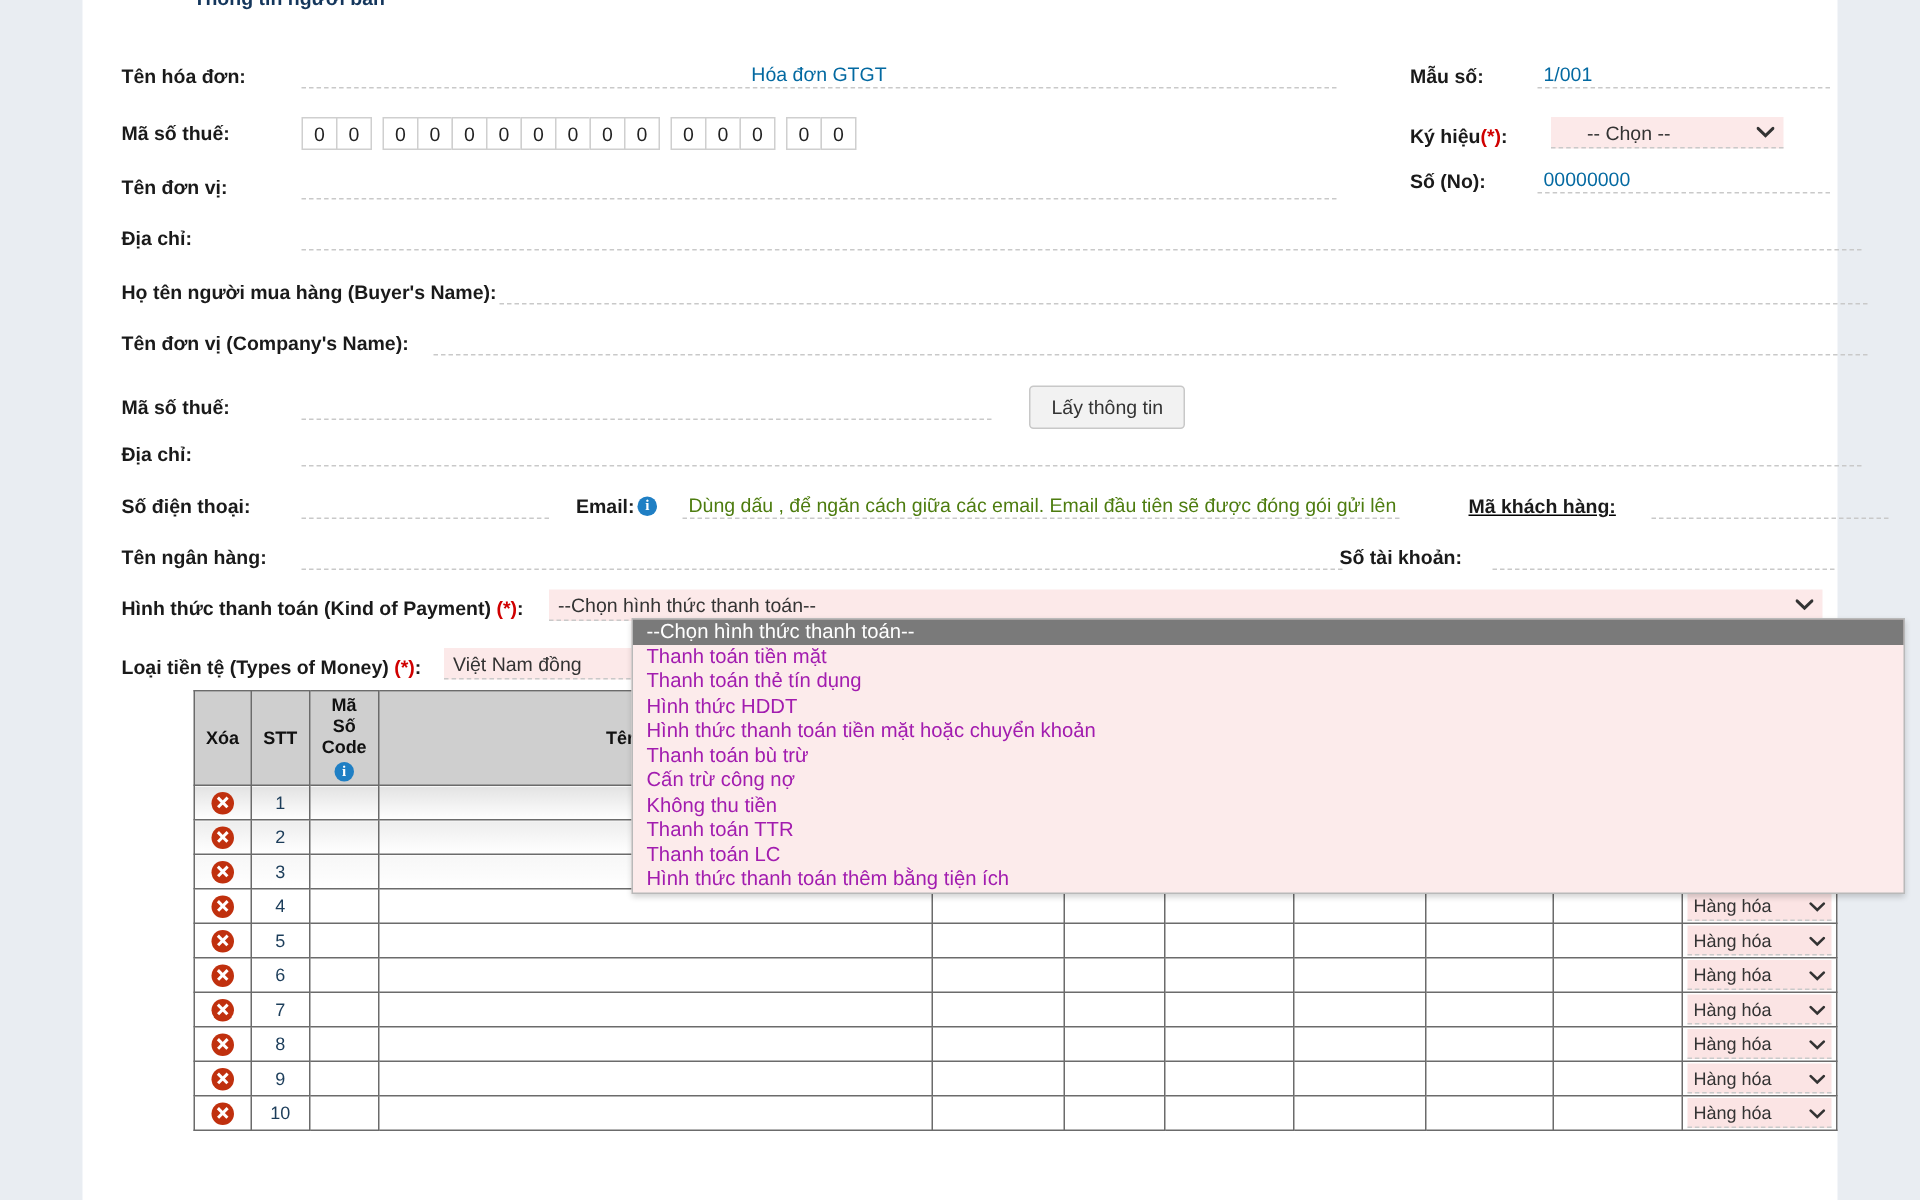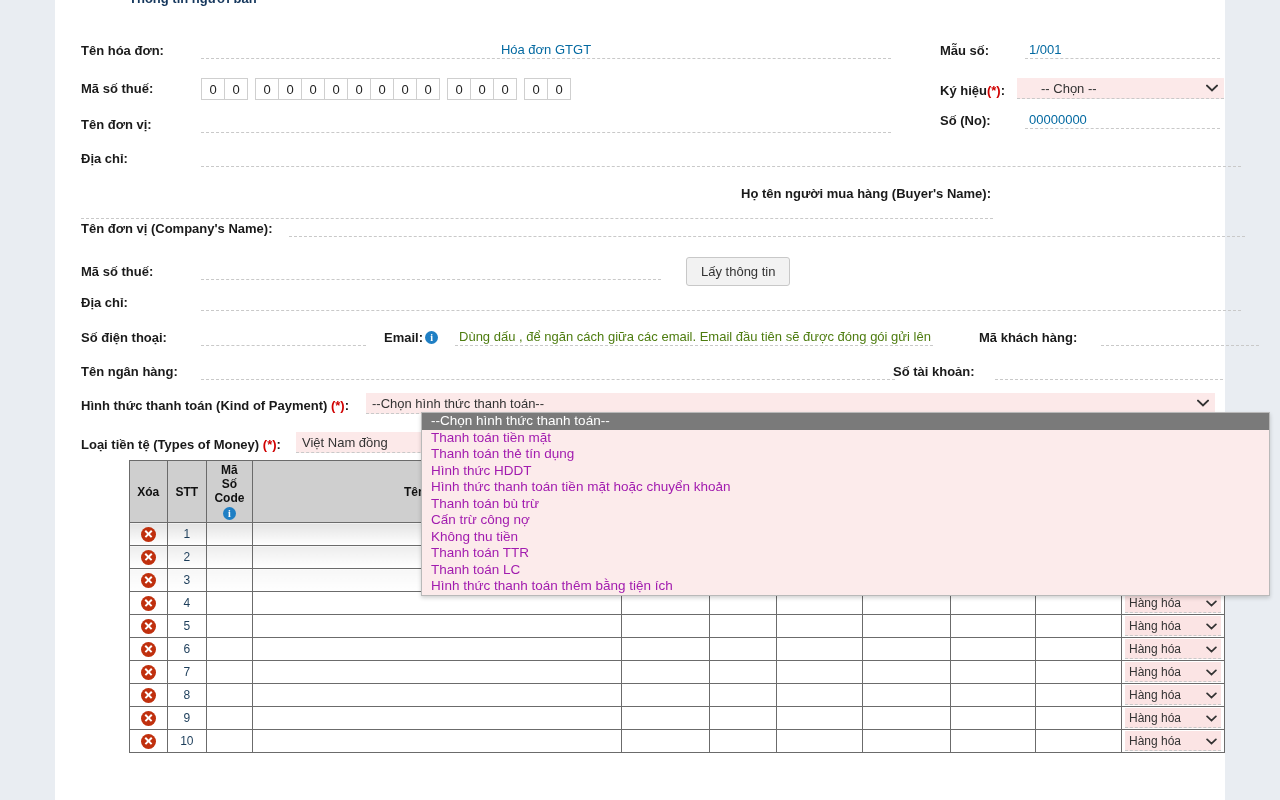--- a/index.html
+++ b/index.html
@@ -254,39 +254,39 @@
       <span class="lbl" style="width:120px;">Địa chỉ:</span>
       <span class="dotline val-left" style="width:1040px;"></span>
     </div>
 
     <div class="row" style="left:885px; top:42px;">
       <span class="lbl" style="width:85px;">Mẫu số:</span>
       <span class="dotline val-left" style="width:195px;">1/001</span>
     </div>
 
     <div class="row" style="left:885px; top:78px;">
-      <span class="lbl" style="width:77px;">
+      <span class="lbl" style="width:94px;">
         <span>Ký hiệu</span><span class="req">(*)</span><span>:</span>
       </span>
-      <span class="psel" style="width:207px;padding-left:24px;">
+      <span class="psel" style="width:155px;padding-left:24px;">
         <span>-- Chọn --</span>
         <span class="caret">
           <svg width="12" height="8" viewBox="0 0 12 8">
               <path d="M1 1.6 L6 6.4 L11 1.6" stroke="#333" stroke-width="2" fill="none" stroke-linecap="round"></path>
             </svg>
         </span>
       </span>
     </div>
 
     <div class="row" style="left:885px; top:112px;">
       <span class="lbl" style="width:85px;">Số (No):</span>
       <span class="dotline val-left" style="width:195px;">00000000</span>
     </div>
 
-    <div class="row" style="left:26px; top:186px;flex-direction:column;">
+    <div class="row" style="left:26px; top:186px;">
       <span class="lbl" style="width:252px;">Họ tên người mua hàng (Buyer's Name):</span>
       <span class="dotline val-left" style="width:912px;"></span>
     </div>
 
     <div class="row" style="left:26px; top:220px;">
       <span class="lbl" style="width:208px;">Tên đơn vị (Company's Name):</span>
       <span class="dotline val-left" style="width:956px;"></span>
     </div>
 
     <div class="row" style="left:26px; top:257px; align-items:center;">
@@ -300,21 +300,21 @@
       <span class="dotline val-left" style="width:1040px;"></span>
     </div>
 
     <div class="row" style="left:26px; top:329px; align-items:center;">
       <span class="lbl" style="width:120px;">Số điện thoại:</span>
       <span class="dotline val-left" style="width:165px;"></span>
       <span class="lbl" style="margin-left:18px;">Email:</span>
       <span class="info-ic" style="margin-left:2px;">i</span>
       <span class="dotline ph" style="width:478px; margin-left:17px; padding-left:4px;">Dùng dấu , để ngăn cách giữa các email. Email đầu tiên sẽ được đóng gói gửi lên</span>
     </div>
-    <div class="row" style="left:924px; top:329px;">
+    <div class="row" style="left:924px; top:329px;text-decoration:underline;">
       <span class="lbl" style="width:122px;">Mã khách hàng:</span>
       <span class="dotline val-left" style="width:158px;"></span>
     </div>
 
     <div class="row" style="left:26px; top:363px;">
       <span class="lbl" style="width:120px;">Tên ngân hàng:</span>
       <span class="dotline val-left" style="width:694px;"></span>
     </div>
     <div class="row" style="left:838px; top:363px;">
       <span class="lbl" style="width:102px;">Số tài khoản:</span>

